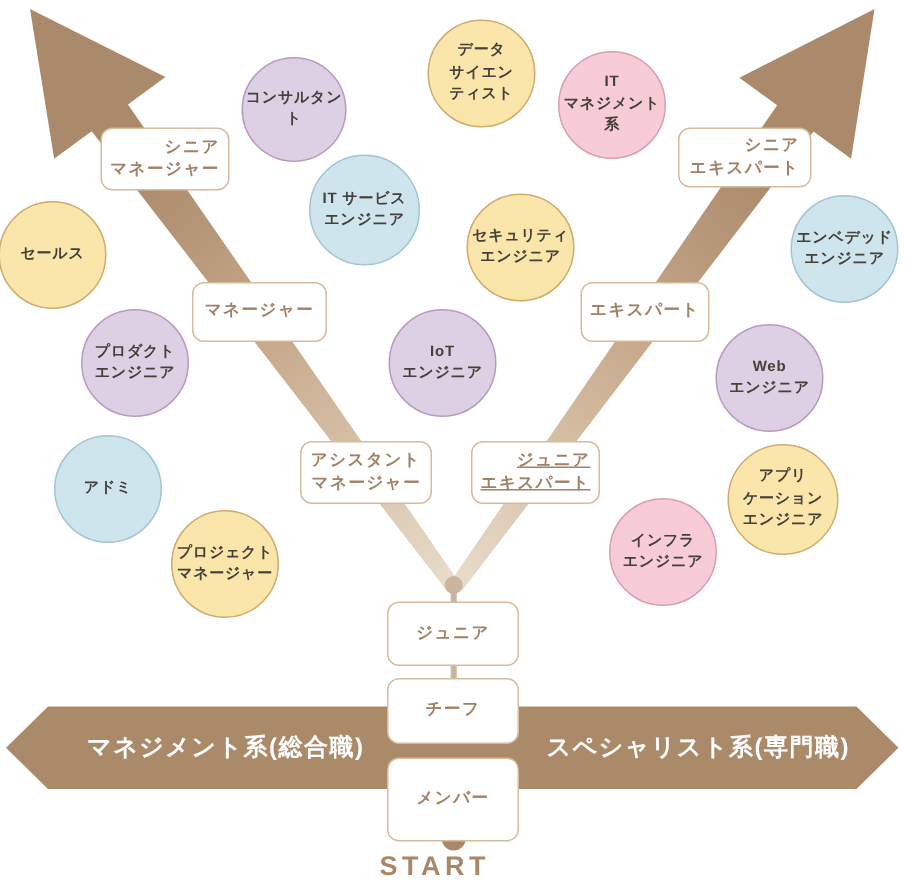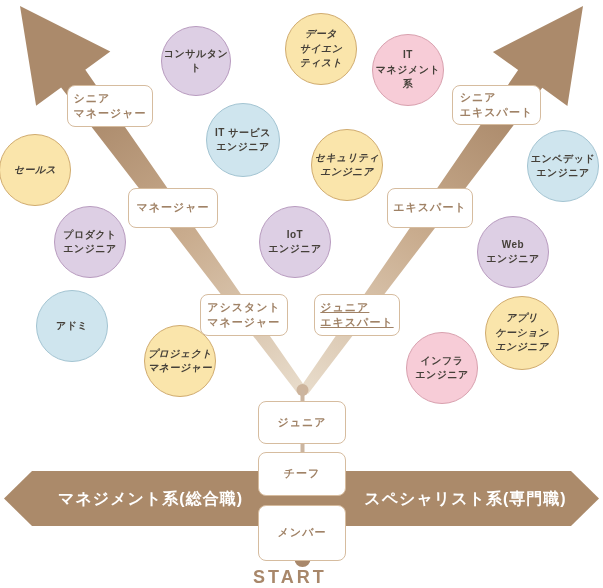--- a/index.html
+++ b/index.html
@@ -3,27 +3,27 @@
 <meta charset="utf-8">
 <style>
   html,body{margin:0;padding:0;background:#fff;}
   body{width:603px;height:588px;position:relative;overflow:hidden;
        font-family:"Liberation Sans",sans-serif;}
   #stage{position:absolute;inset:0;width:603px;height:588px;}
   #bg-svg{position:absolute;left:0;top:0;}
   .circle{position:absolute;border-radius:50%;display:flex;align-items:center;
           justify-content:center;text-align:center;font-weight:bold;font-size:10px;
           line-height:1.45;color:var(--circle-text);letter-spacing:.5px;box-sizing:border-box;}
-  .c-yellow{background:var(--yellow);border:1px solid var(--yellow-border);font-style:italic;}
+  .c-yellow{background:var(--yellow);border:1px solid var(--yellow-border);}
   .c-purple{background:var(--purple);border:1px solid var(--purple-border);}
   .c-blue{background:var(--blue);border:1px solid var(--blue-border);}
   .c-pink{background:var(--pink);border:1px solid var(--pink-border);}
   .box{position:absolute;background:#fff;border:1.5px solid var(--box-border);
        border-radius:8px;display:flex;align-items:center;justify-content:center;
-       text-align:left;font-weight:bold;font-size:11px;line-height:1.4;
+       text-align:right;font-weight:bold;font-size:11px;line-height:1.4;
        color:var(--box-text);letter-spacing:1px;box-sizing:border-box;}
   .node-label{white-space:pre-line;}
   .banner-label{position:absolute;top:489px;color:var(--banner-text);font-weight:bold;
                 font-size:16px;letter-spacing:1px;text-align:center;line-height:19px;}
   #banner-left{left:8px;width:285px;}
   #banner-right{left:338px;width:255px;}
   #start-label{position:absolute;left:253px;top:567px;width:100px;text-align:left;
                font-size:18px;font-weight:bold;letter-spacing:3px;color:var(--start-text);}
 </style>
 </head>
@@ -59,21 +59,21 @@
     <rect x="300.5" y="542" width="4" height="18" fill="var(--start-text)"></rect>
     <circle cx="302.5" cy="559" r="8" fill="var(--start-text)"></circle>
 
     <polygon points="4,498.5 32,471 571,471 599,498.5 571,526 32,526" fill="var(--ribbon)"></polygon>
   </svg>
 
   <div id="banner-left" class="banner-label">マネジメント系(総合職)</div>
   <div id="banner-right" class="banner-label">スペシャリスト系(専門職)</div>
 
   <div id="nodes">
-      <div class="circle c-purple" style="left: 161px; top: 26px; height: 70px; width: 70px; text-align: center;">
+      <div class="circle c-purple" style="left: 161px; top: 38px; height: 70px; width: 70px; text-align: center;">
         <span class="node-label">コンサルタント</span>
       </div>
       <div class="circle c-yellow" style="left: 285px; top: 13px; height: 72px; width: 72px;">
         <span class="node-label">データ
 サイエン
 ティスト</span>
       </div>
       <div class="circle c-pink" style="left: 372px; top: 34px; height: 72px; width: 72px;">
         <span class="node-label">IT
 マネジメント系</span>
@@ -101,21 +101,21 @@
         <span class="node-label">IoT
 エンジニア</span>
       </div>
       <div class="circle c-purple" style="left: 477px; top: 216px; height: 72px; width: 72px;">
         <span class="node-label">Web
 エンジニア</span>
       </div>
       <div class="circle c-blue" style="left: 36px; top: 290px; height: 72px; width: 72px;">
         <span class="node-label">アドミ</span>
       </div>
-      <div class="circle c-yellow" style="left: 114px; top: 325px; height: 72px; width: 72px; margin-left: 30px;">
+      <div class="circle c-yellow" style="left: 114px; top: 340px; height: 72px; width: 72px;">
         <span class="node-label">プロジェクト
 マネージャー</span>
       </div>
       <div class="circle c-pink" style="left: 406px; top: 332px; height: 72px; width: 72px;">
         <span class="node-label">インフラ
 エンジニア</span>
       </div>
       <div class="circle c-yellow" style="left: 485px; top: 296px; height: 74px; width: 74px;">
         <span class="node-label">アプリ
 ケーション

